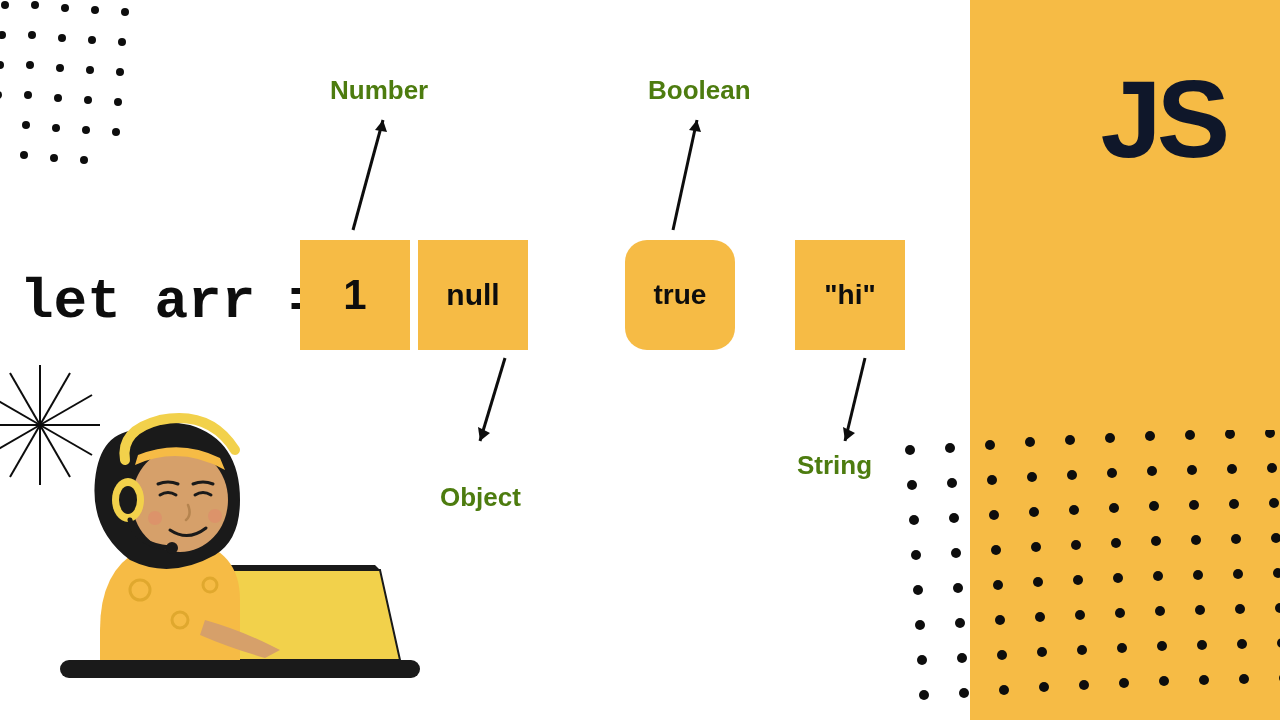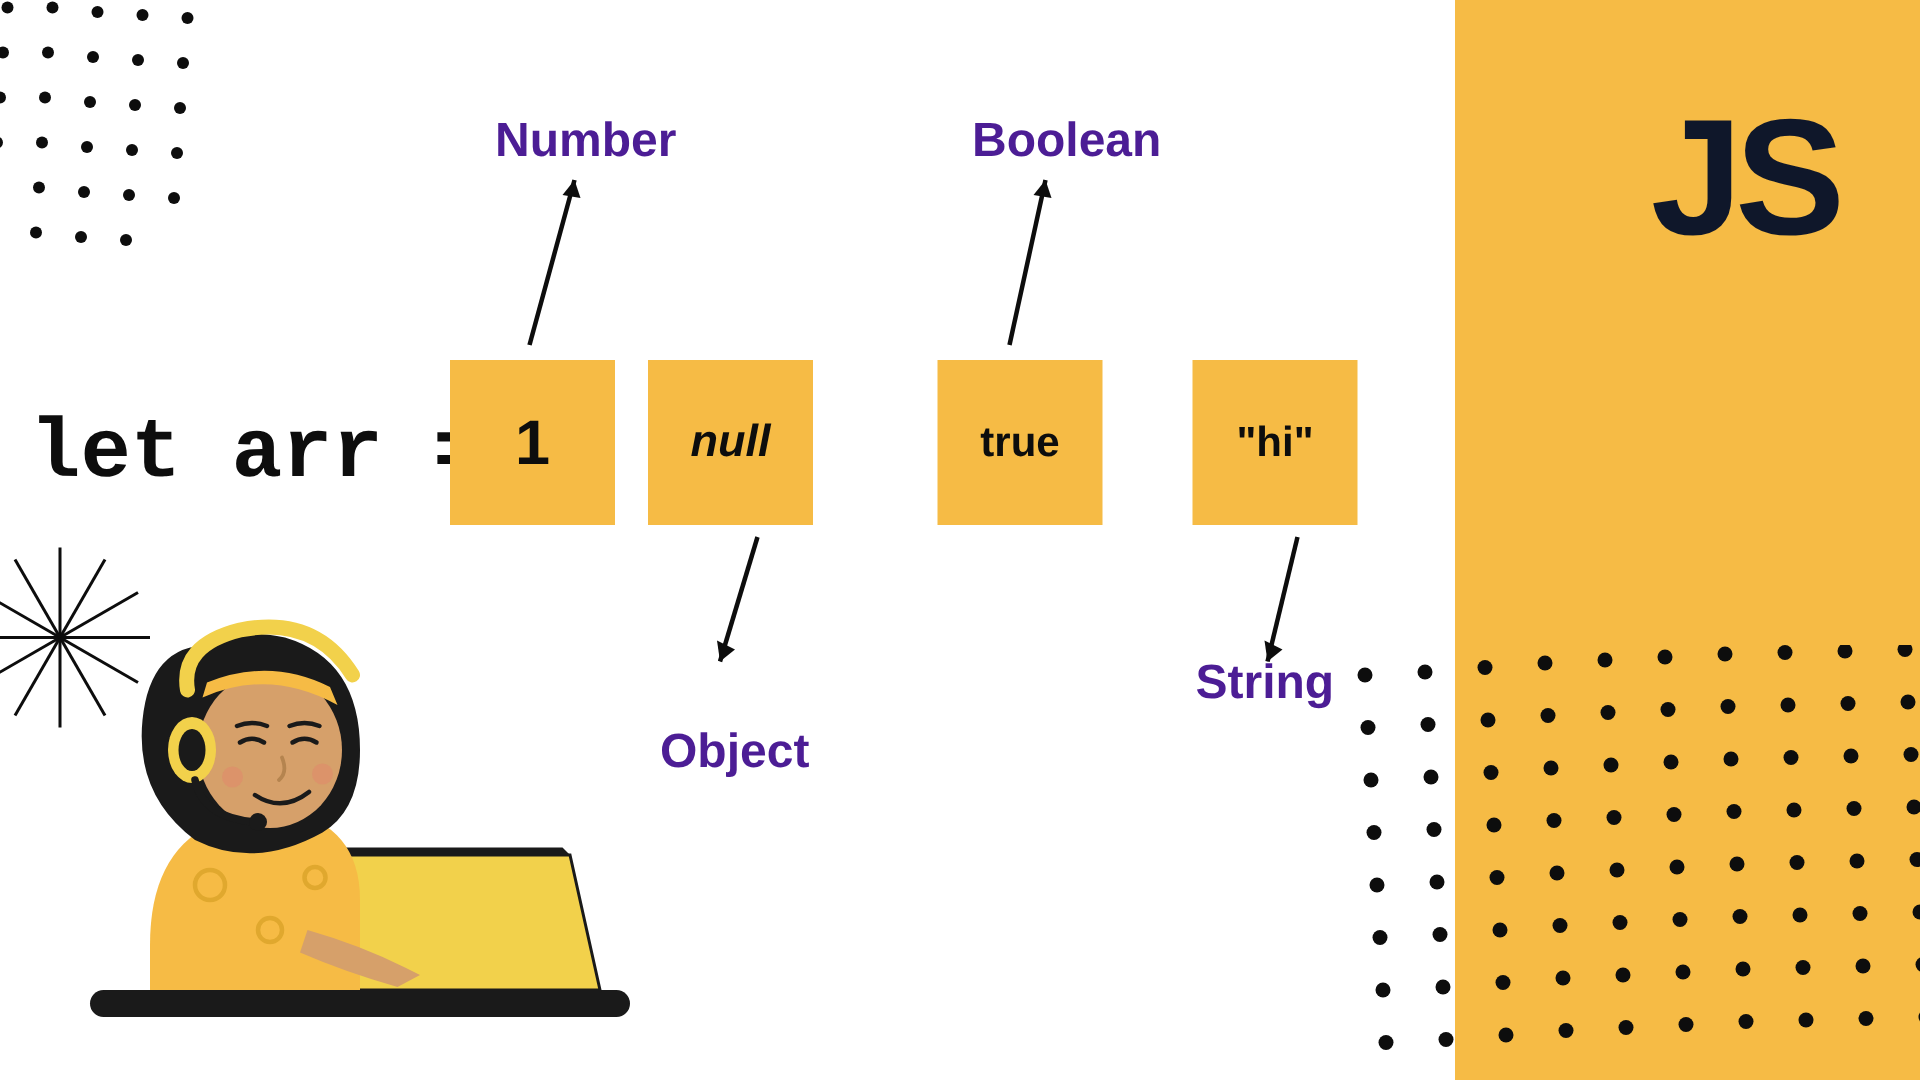--- a/index.html
+++ b/index.html
@@ -42,33 +42,33 @@
     width: 110px;
     height: 110px;
     background: #f6bb45;
     display: flex;
     align-items: center;
     justify-content: center;
     font-weight: 700;
     color: #0d0d0d;
   }
   .box-1 { left: 300px; top: 240px; font-size: 42px; }
-  .box-2 { left: 432px; top: 240px; font-size: 30px; font-style: italic; }
-  .box-3 { left: 625px; top: 240px; font-size: 28px; }
+  .box-2 { left: 418px; top: 240px; font-size: 30px; }
+  .box-3 { left: 625px; top: 240px; font-size: 28px; border-radius: 22px; }
   .box-4 { left: 795px; top: 240px; font-size: 28px; }
   .type-label {
     position: absolute;
-    font-size: 32px;
+    font-size: 26px;
     font-weight: 700;
-    color: #4c1d95;
+    color: #4d7c0f;
   }
   .label-number { left: 330px; top: 75px; }
   .label-boolean { left: 600px; top: 75px; margin-left: 48px; }
   .label-object { left: 440px; top: 450px; margin-top: 32px; }
-  .label-string { left: 797px; top: 436px; }
+  .label-string { left: 797px; top: 450px; }
 
   .arrow {
     position: absolute;
   }
 
   
   .dots {
     position: absolute;
   }
 

